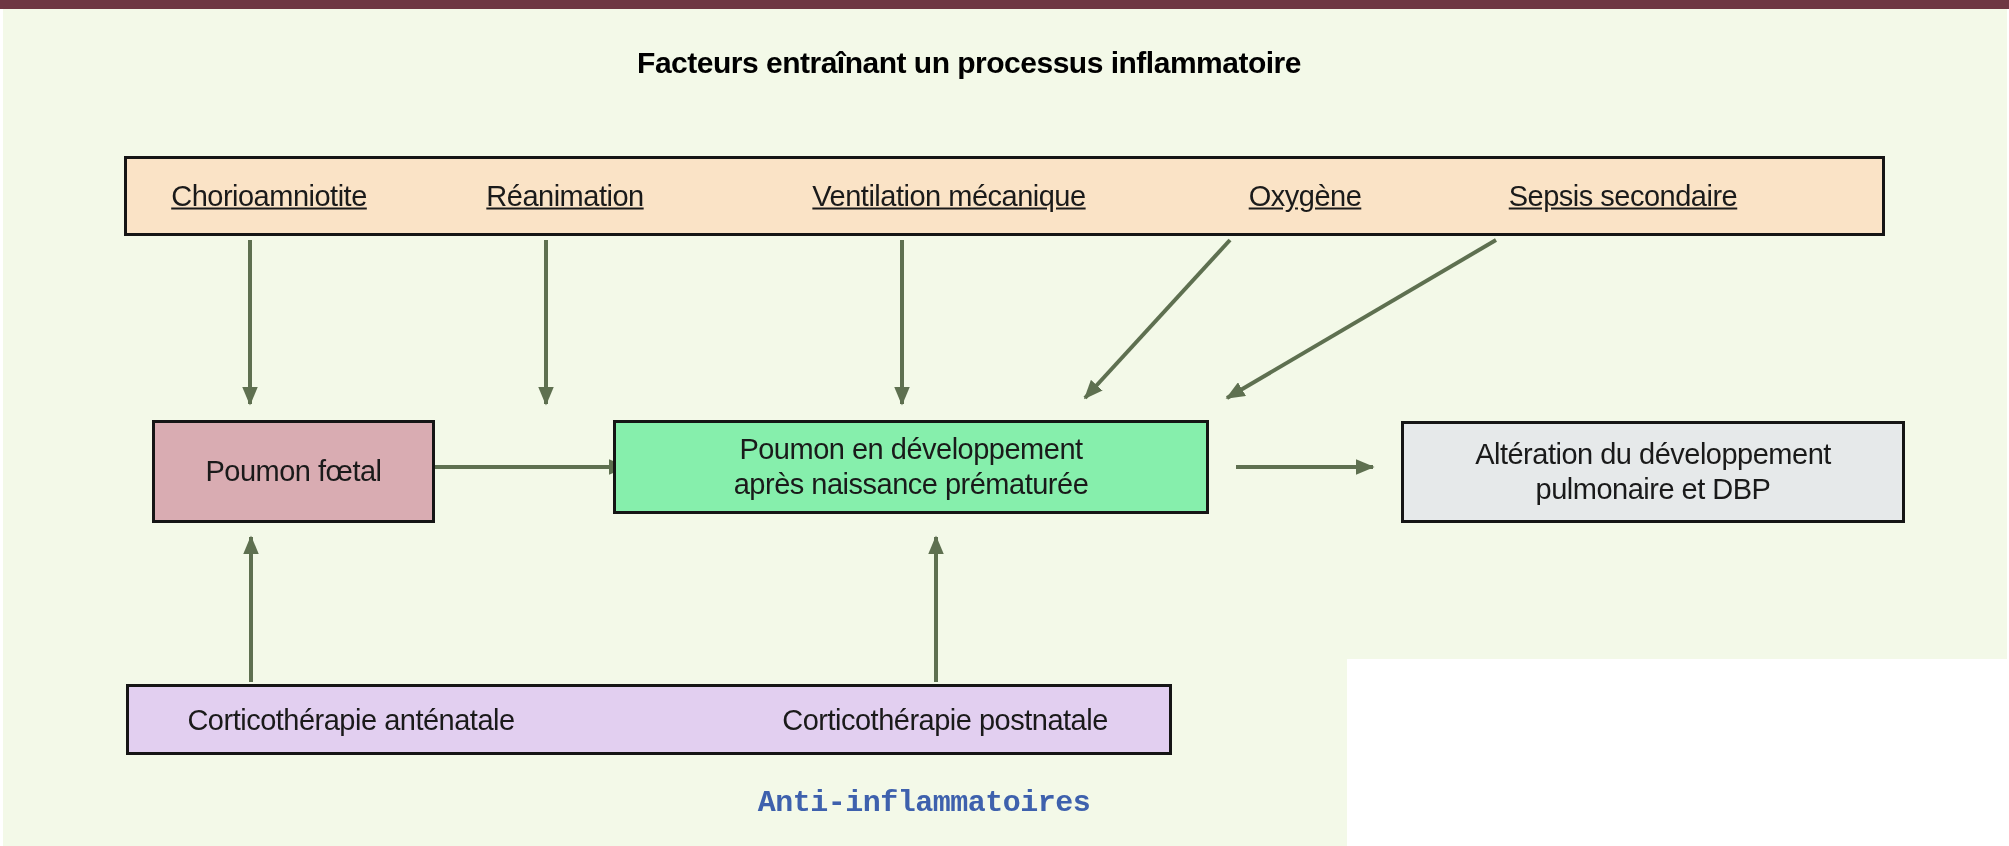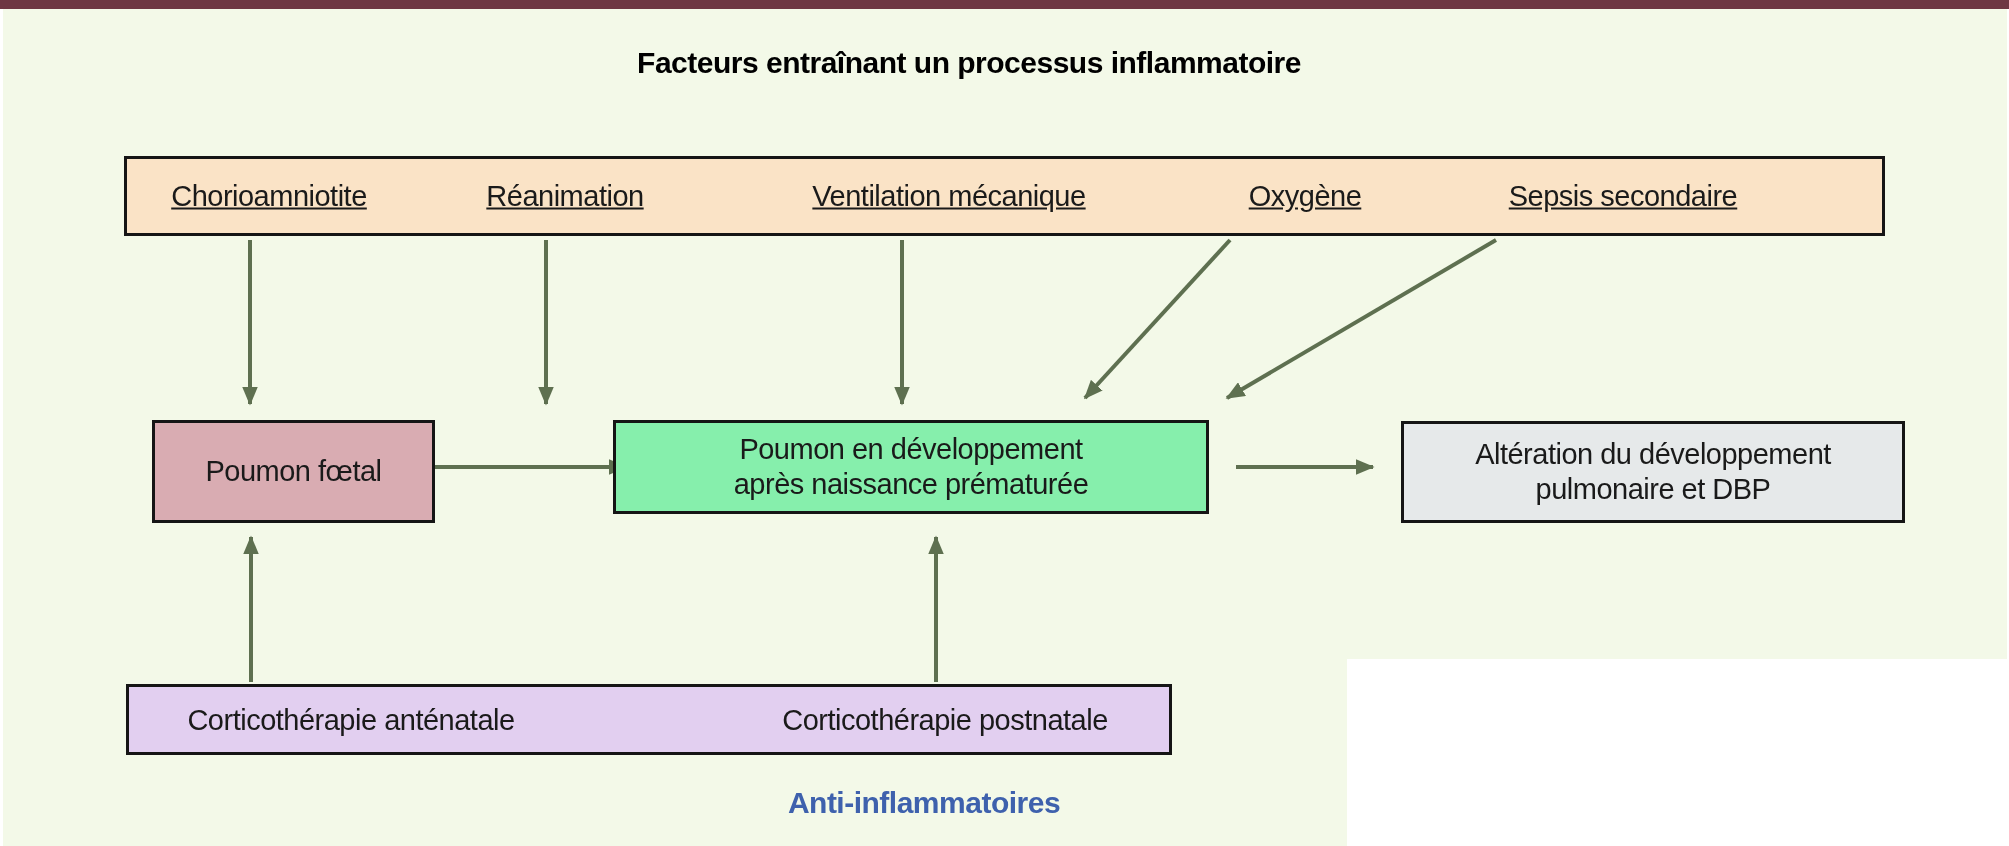--- a/index.html
+++ b/index.html
@@ -40,20 +40,21 @@
   }
   .footer-label {
     position: absolute;
     left: 924px; top: 786px;
     transform: translateX(-50%);
     white-space: nowrap;
     font-size: 30px;
     font-weight: bold;
     letter-spacing: -0.5px;
     color: #3e61ad;
+    font-family: Liberation Mono, monospace;
   }
   .box {
     position: absolute;
     box-sizing: border-box;
     border: 3px solid #151515;
   }
   .factors-box {
     left: 124px; top: 156px;
     width: 1761px; height: 80px;
     background: #fae3c6;

